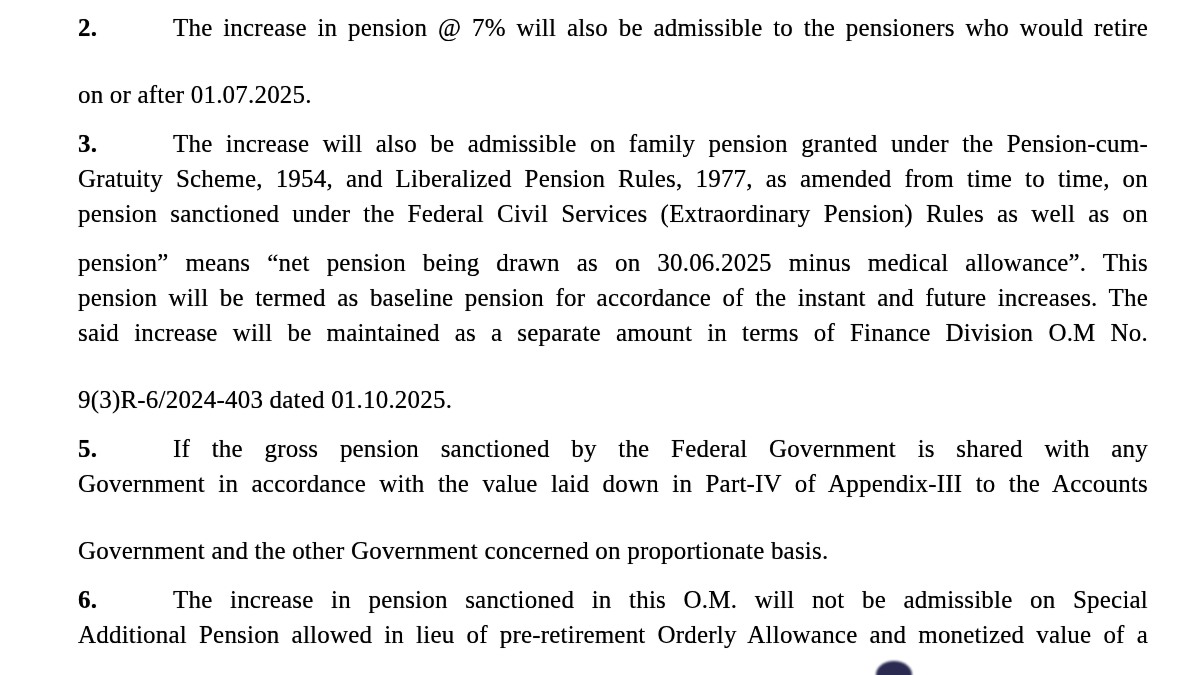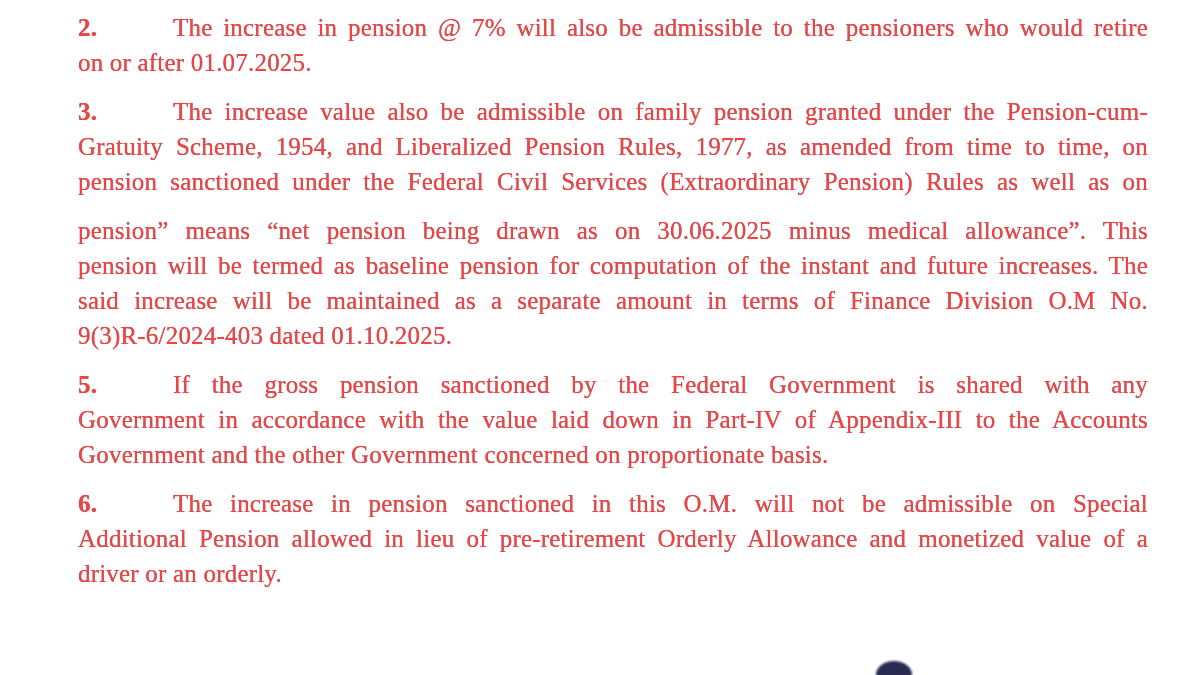--- a/index.html
+++ b/index.html
@@ -32,55 +32,56 @@
     letter-spacing: 0.2px;
     text-shadow: 0 0 0.7px rgba(32,32,44,0.65);
   }
   .line {
     text-align: justify;
     text-align-last: justify;
     white-space: normal;
   }
   .line.last {
     text-align-last: left;
+    margin-top: 32px;
   }
   .para-num {
     display: inline-block;
     width: 95px;
     font-weight: bold;
   }
   .ink-blot {
     position: absolute;
     left: 876px;
     top: 661px;
     width: 36px;
     height: 27px;
     border-radius: 50%;
     filter: blur(0.8px);
   }
 </style>
 </head>
 <body>
 
-<div class="page" style="background: rgb(255, 255, 255); color: #ef4444;">
+<div class="page" style="background: rgb(255, 255, 255); color: #000000;">
   <div class="doc">
   <div class="para">
         <div class="line"><span class="para-num">2.</span><span>The increase in pension @ 7% will also be admissible to the pensioners who would retire</span></div>
         <div class="line last">on or after 01.07.2025.</div>
       </div>
 
   <div class="para">
-        <div class="line"><span class="para-num">3.</span><span>The increase value also be admissible on family pension granted under the Pension-cum-</span></div>
+        <div class="line"><span class="para-num">3.</span><span>The increase will also be admissible on family pension granted under the Pension-cum-</span></div>
         <div class="line">Gratuity Scheme, 1954, and Liberalized Pension Rules, 1977, as amended from time to time, on</div>
         <div class="line">pension sanctioned under the Federal Civil Services (Extraordinary Pension) Rules as well as on</div>
       </div>
 
   <div class="para">
         <div class="line">pension” means “net pension being drawn as on 30.06.2025 minus medical allowance”. This</div>
-        <div class="line">pension will be termed as baseline pension for computation of the instant and future increases. The</div>
+        <div class="line">pension will be termed as baseline pension for accordance of the instant and future increases. The</div>
         <div class="line">said increase will be maintained as a separate amount in terms of Finance Division O.M No.</div>
         <div class="line last">9(3)R-6/2024-403 dated 01.10.2025.</div>
       </div>
 
   <div class="para">
         <div class="line"><span class="para-num">5.</span><span>If the gross pension sanctioned by the Federal Government is shared with any</span></div>
         <div class="line">Government in accordance with the value laid down in Part-IV of Appendix-III to the Accounts</div>
         <div class="line last">Government and the other Government concerned on proportionate basis.</div>
       </div>
 

